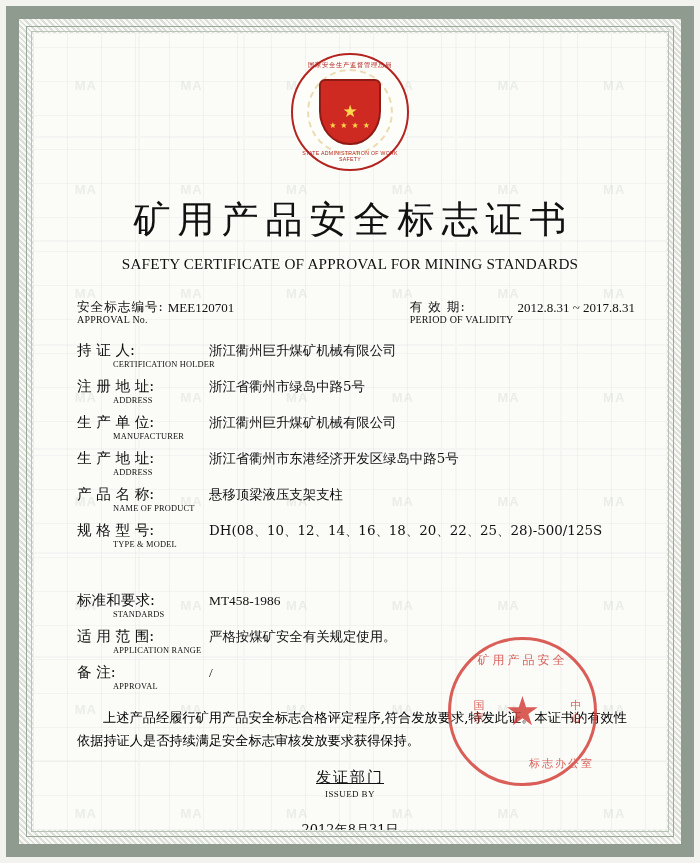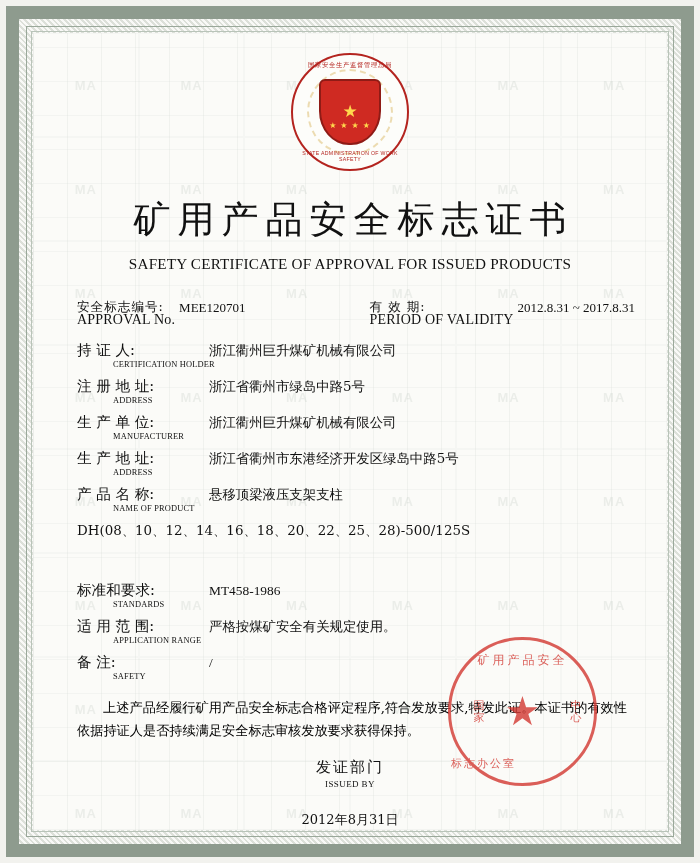--- a/index.html
+++ b/index.html
@@ -210,21 +210,21 @@
   .lbl-cn {
     font-family: "DejaVu Serif", serif;
     font-size: 12.6px;
     color: #111;
     letter-spacing: 1px;
     line-height: 15px;
     white-space: nowrap;
   }
   .lbl-en {
     font-family: "Liberation Serif", serif;
-    font-size: 14px;
+    font-size: 10px;
     color: #111;
     letter-spacing: 0.2px;
     line-height: 11px;
     white-space: nowrap;
   }
   .hdr-value {
     font-family: "Liberation Serif", serif;
     font-size: 13px;
     color: #111;
     margin-left: 4px;
@@ -302,20 +302,21 @@
     margin-top: 16px;
     text-align: center;
     position: relative;
     z-index: 4;
   }
   .issued .cn {
     font-family: "DejaVu Serif", serif;
     font-size: 15px;
     letter-spacing: 2px;
     color: #111;
+    text-decoration: underline;
   }
   .issued .en {
     font-family: "Liberation Serif", serif;
     font-size: 9px;
     letter-spacing: 0.4px;
     color: #111;
     margin-top: 2px;
   }
   .issue-date {
     margin-top: 22px;
@@ -356,21 +357,21 @@
     color: #d2332c;
     font-family: "DejaVu Serif", serif;
     font-size: 12px;
     letter-spacing: 3px;
   }
   .seal .seal-bottom {
     position: absolute;
     left: 0;
     bottom: 12px;
     width: 100%;
-    text-align: left;
+    text-align: right;
     color: #d2332c;
     font-family: Liberation Serif, serif;
     font-size: 11px;
     letter-spacing: 2px;
   }
   .seal .seal-left {
     position: absolute;
     left: 21px;
     top: 50%;
     transform: translateY(-50%);
@@ -462,21 +463,21 @@
           <div class="gear"></div>
           <div class="shield">
             <div class="star-big">★</div>
             <div class="stars-small">★ ★ ★ ★</div>
           </div>
           <div class="ring-text-bottom">STATE ADMINISTRATION OF WORK SAFETY</div>
         </div>
       </div>
 
       <div class="title-cn">矿用产品安全标志证书</div>
-      <div class="title-en">SAFETY CERTIFICATE OF APPROVAL FOR ISSUED PRODUCTS</div>
+      <div class="title-en">SAFETY CERTIFICATE OF APPROVAL FOR MINING STANDARDS</div>
 
       <div class="header-row">
         <div class="hdr-block">
           <div class="hdr-labels">
             <div class="lbl-cn">安全标志编号:</div>
             <div class="lbl-en">APPROVAL No.</div>
           </div>
           <div class="hdr-value">MEE120701</div>
         </div>
         <div class="spacer-flex"></div>
@@ -519,20 +520,24 @@
             <div class="field-value">浙江省衢州市东港经济开发区绿岛中路5号</div>
           </div>
           <div class="field-row">
             <div class="field-label">
               <div class="cn tight">产 品 名 称:</div>
               <div class="en">NAME OF PRODUCT</div>
             </div>
             <div class="field-value">悬移顶梁液压支架支柱</div>
           </div>
           <div class="field-row">
+            <div class="field-label">
+              <div class="cn tight">规 格 型 号:</div>
+              <div class="en">TYPE &amp; MODEL</div>
+            </div>
             <div class="field-value">DH(08、10、12、14、16、18、20、22、25、28)-500/125S</div>
           </div>
         </div>
 
       <div class="gap-block"></div>
 
       <div class="fields" id="fields-secondary">
           <div class="field-row">
             <div class="field-label">
               <div class="cn tight">标准和要求:</div>
@@ -543,21 +548,21 @@
           <div class="field-row">
             <div class="field-label">
               <div class="cn tight">适 用 范 围:</div>
               <div class="en">APPLICATION RANGE</div>
             </div>
             <div class="field-value">严格按煤矿安全有关规定使用。</div>
           </div>
           <div class="field-row">
             <div class="field-label">
               <div class="cn tight">备 注:</div>
-              <div class="en">SAFETY</div>
+              <div class="en">APPROVAL</div>
             </div>
             <div class="field-value latin">/</div>
           </div>
         </div>
 
       <div class="statement">
         <span class="indent"></span><span>上述产品经履行矿用产品安全标志合格评定程序,符合发放要求,特发此</span><span>证。本证书的有效性依据持证人是否持续满足安全标志审核发放要求获得保持。</span>
       </div>
 
       <div class="issued">

